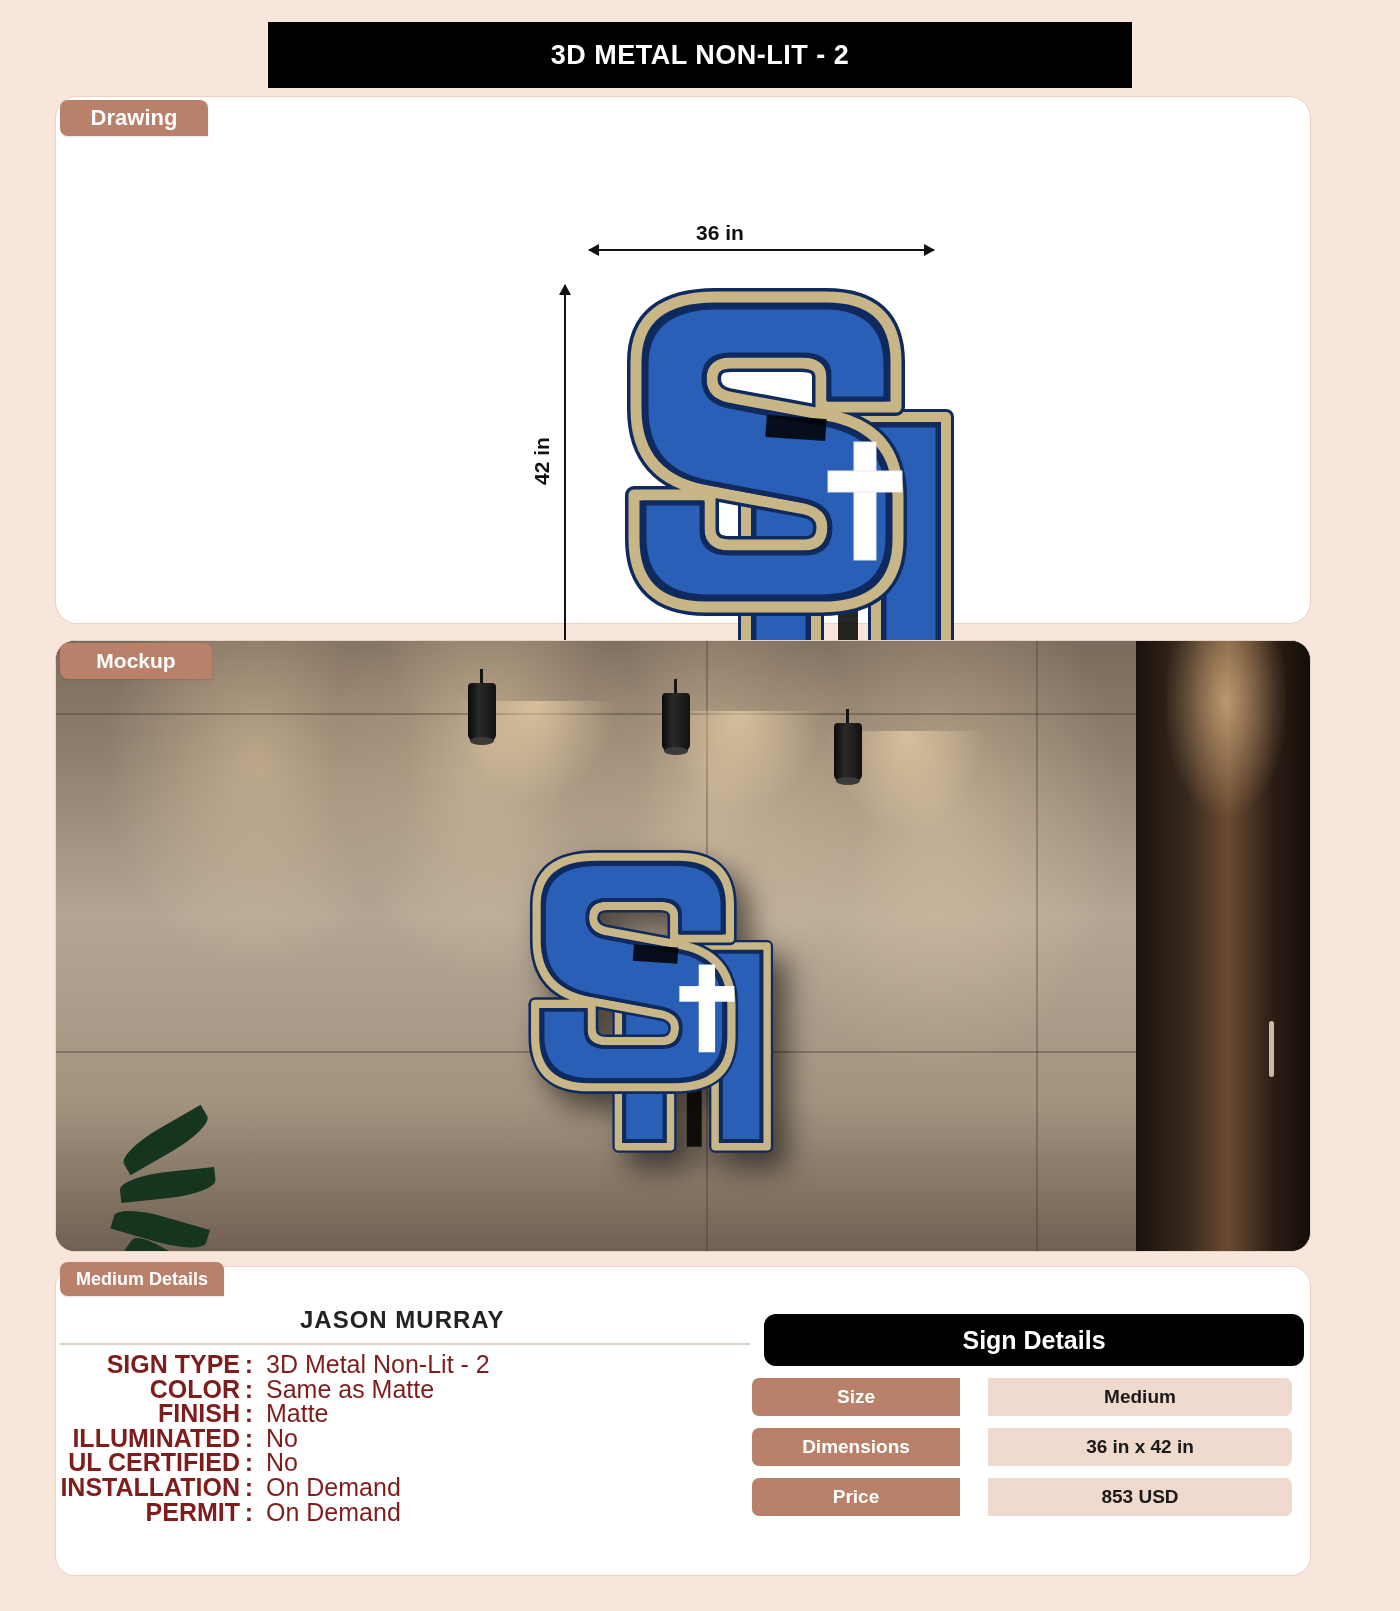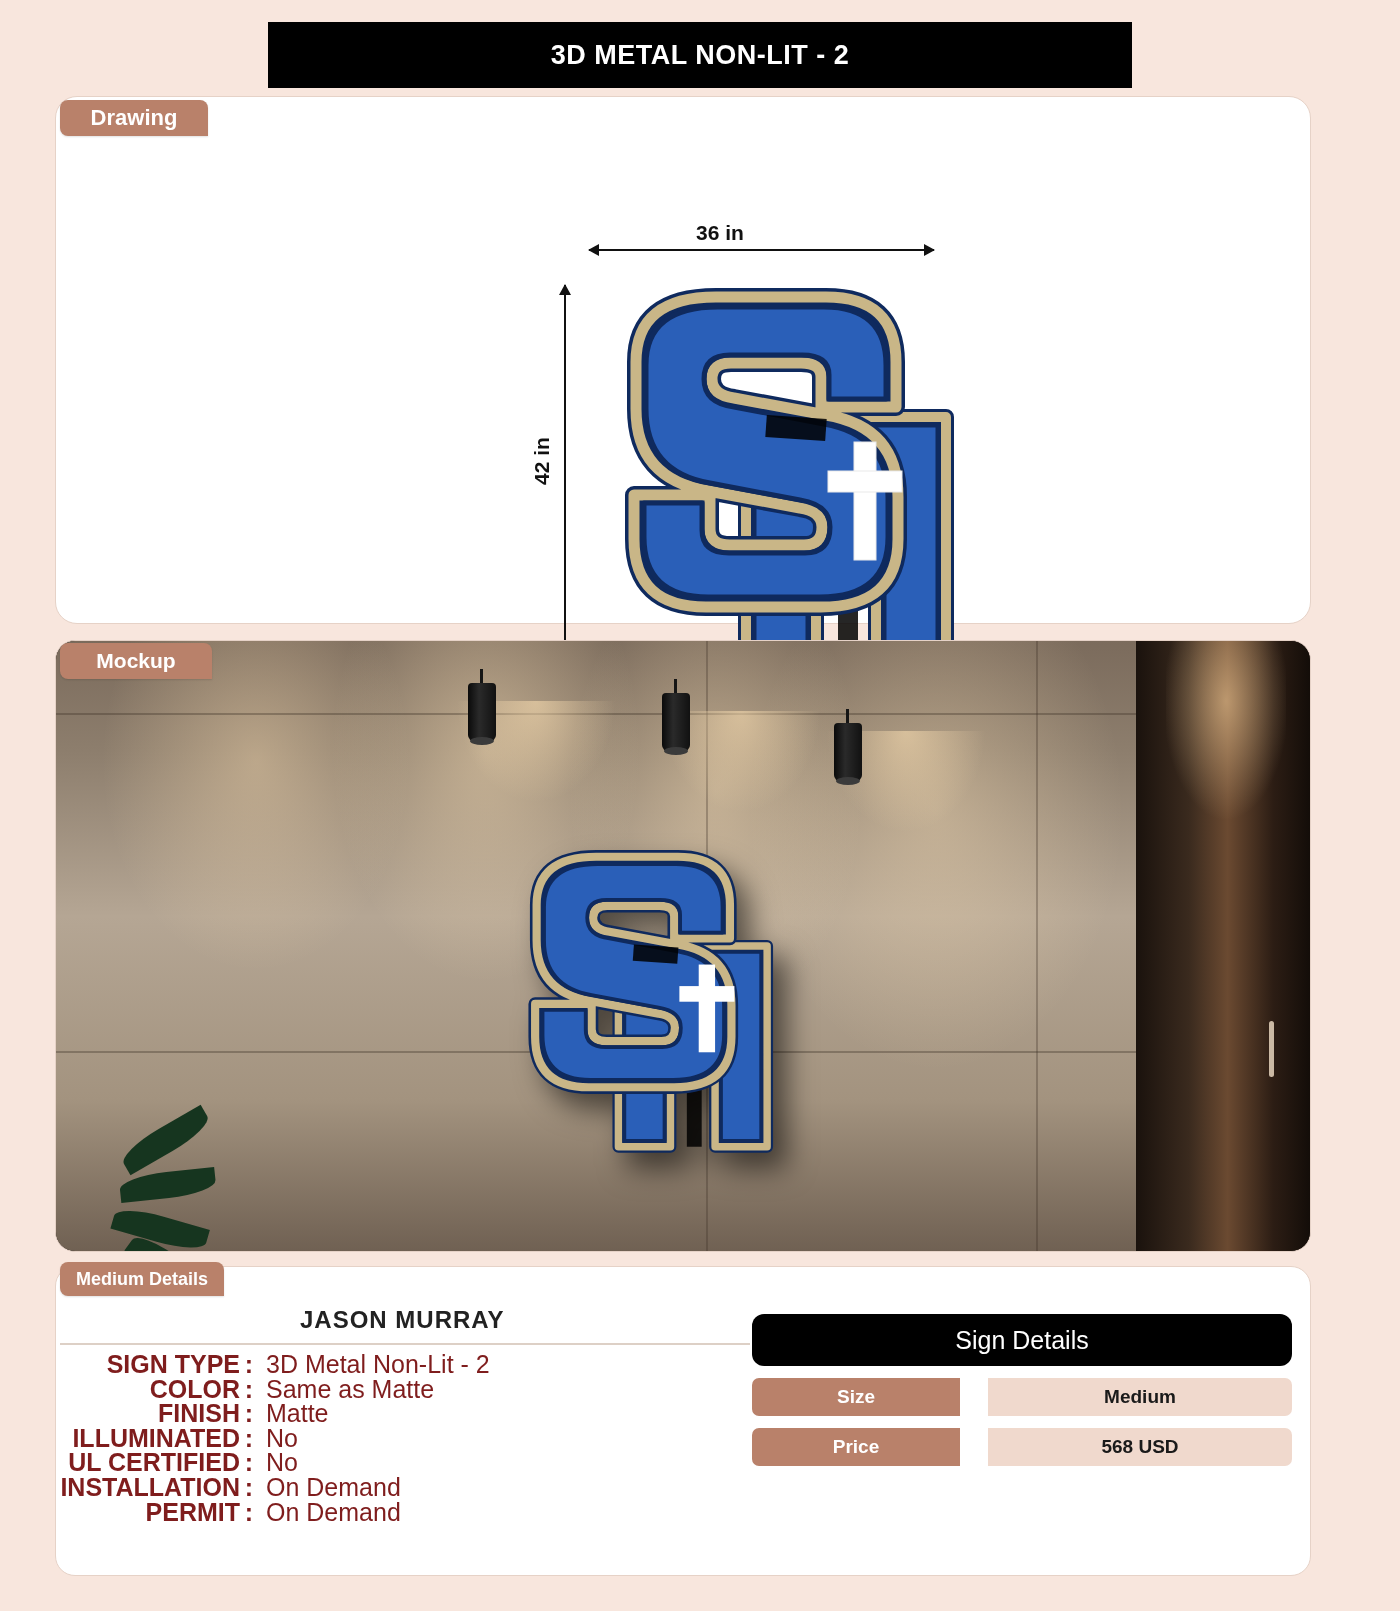--- a/index.html
+++ b/index.html
@@ -236,21 +236,21 @@
   #sign-details {
     position: absolute;
     left: 752px; top: 1314px;
     width: 540px; height: 250px;
   }
   .sd-header {
     width: 540px; height: 52px;
     background: #000; color: #fff;
     border-radius: 12px;
     display: flex; align-items: center; justify-content: center;
-    font-size: 25px; font-weight: normal;
+    font-size: 25px; font-weight: bold; margin-left: 12px;
   }
   .sd-row {
     display: flex;
     margin-top: 12px;
     height: 38px;
     border-radius: 7px;
     overflow: hidden;
     gap: 28px;
   }
   .sd-key {
@@ -419,18 +419,22 @@
   </div>
 
   <div id="sign-details">
     <div class="sd-header">Sign Details</div>
 
     <div class="sd-row">
       <div class="sd-key">Size</div>
       <div class="sd-val">Medium</div>
     </div>
     <div class="sd-row">
+      <div class="sd-key">Dimensions</div>
+      <div class="sd-val">36 in x 42 in</div>
+    </div>
+    <div class="sd-row">
       <div class="sd-key">Price</div>
-      <div class="sd-val">568 USD</div>
+      <div class="sd-val">853 USD</div>
     </div>
   </div>
 
 </div>
 
 </body></html>

